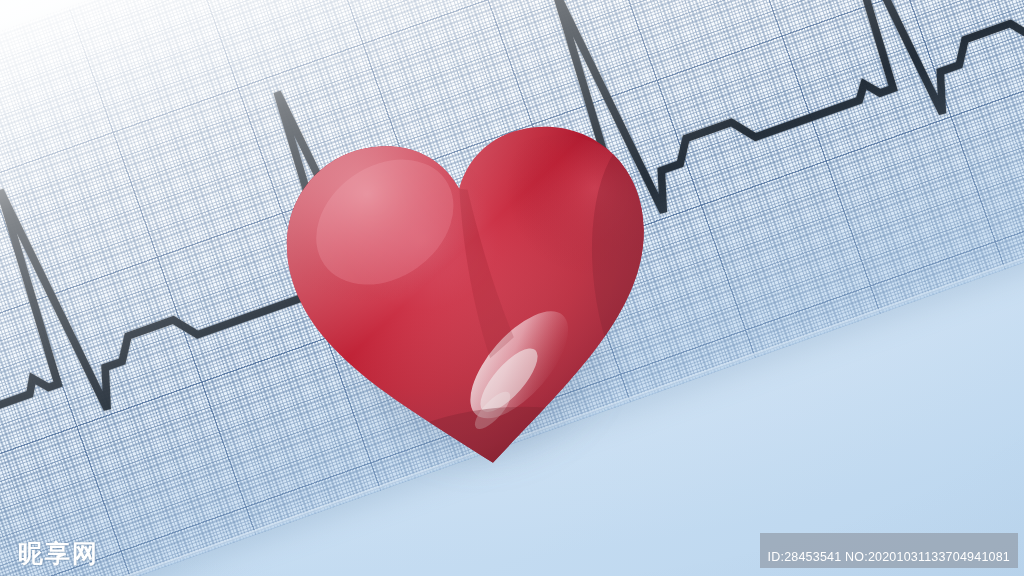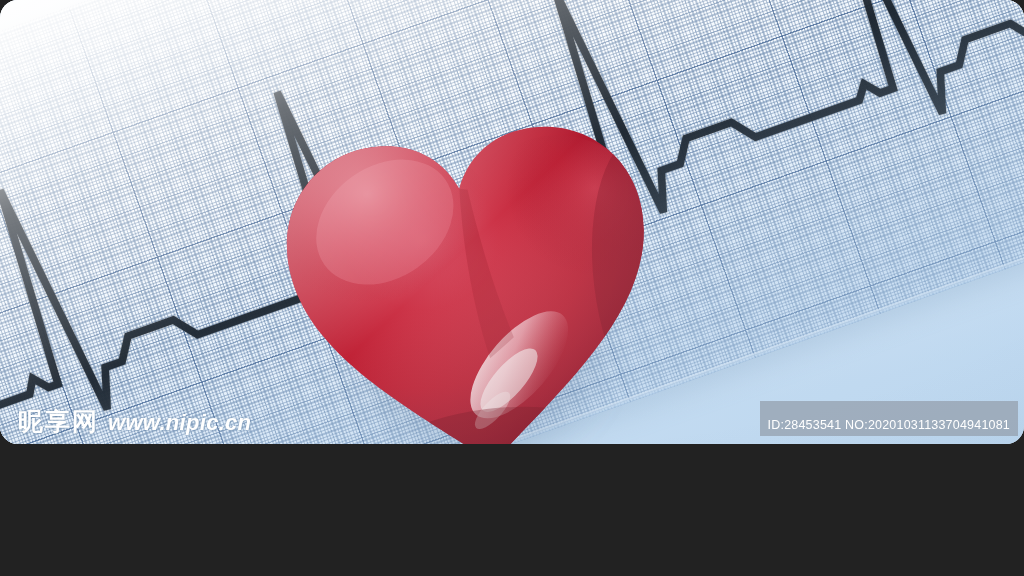--- a/index.html
+++ b/index.html
@@ -1,25 +1,24 @@
 <!DOCTYPE html>
 <html lang="zh"><head>
 <meta charset="utf-8">
 <title>Heart on ECG</title>
 <style>
   html,body{margin:0;padding:0;background:#222;}
   *{box-sizing:border-box;}
 
   .stage{
     position:relative;
-    width:1024px;height:444px;
+    width:1024px;height:576px;
     overflow:hidden;
     font-family:"Liberation Sans", sans-serif;
     background:#d4e6f7;
-    border-radius:18px;
   }
 
   
   .paper-base{
     position:absolute; inset:0;
     background:
       radial-gradient(120% 90% at 20% 10%, #ffffff 0%, #f4f9fe 26%, #e2eefb 52%, #cfe2f4 78%, #c6ddf2 100%);
   }
   .paper-sheen{
     position:absolute; inset:0;
@@ -252,18 +251,17 @@
                  C 160 44, 188 66, 200 96 C 212 66, 240 44, 280 44
                  C 338 44, 386 92, 378 160 C 368 244, 280 305, 200 372 Z" fill="url(#hRim)"></path>
       </g>
     </svg>
   </div>
 
   <div class="vig"></div>
 
   <div class="wm-left">
     <span class="wm-cn">昵享网</span>
-    <span class="wm-url">www.nipic.cn</span>
   </div>
 
   <div class="wm-id">ID:28453541 NO:20201031133704941081</div>
 
 </div>
 
 </body></html>

